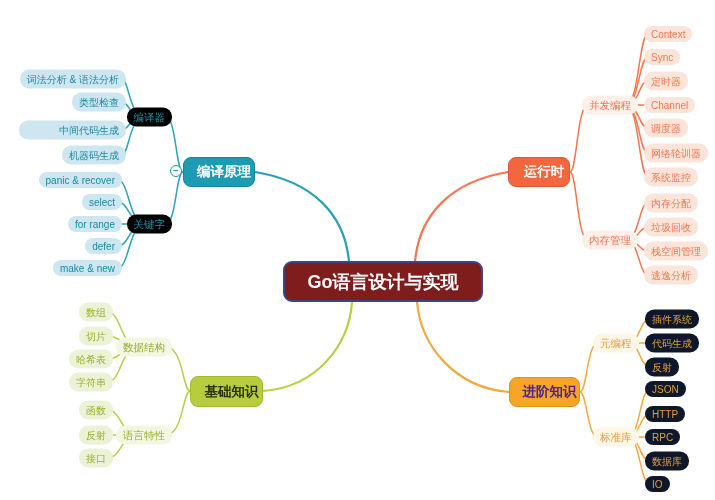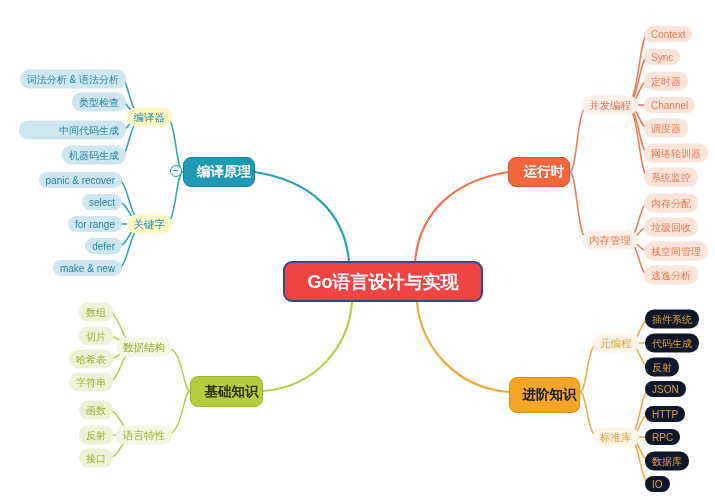--- a/index.html
+++ b/index.html
@@ -7,39 +7,39 @@
     width:715px;height:500px;position:relative;overflow:hidden;
     background:#ffffff;
     font-family:"Liberation Sans","DejaVu Sans",sans-serif;
   }
   #canvas{position:absolute;inset:0;width:715px;height:500px;}
   svg.links{position:absolute;left:0;top:0;z-index:0;}
   .node{position:absolute;white-space:nowrap;z-index:1;box-sizing:border-box;}
   
   .root{
     left:283px;top:261px;width:200px;height:41px;
-    background:#ef4444;border:2px solid #3A4689;border-radius:9px;
+    background:#7f1d1d;border:2px solid #3A4689;border-radius:9px;
     color:#ffffff;font-size:18px;font-weight:bold;
     display:flex;align-items:center;justify-content:center;
   }
   
   .branch{
     font-size:13.5px;font-weight:bold;border-radius:8px;
     display:flex;align-items:center;justify-content:center;padding-left:10px;
   }
   .b-compile{left:183px;top:157px;width:72px;height:30px;background:#1D9BB2;border:1px solid #1383A0;color:#fff;}
   .b-runtime{left:508px;top:157px;width:62px;height:30px;background:#F3673E;border:1px solid #DE5430;color:#fff;}
   .b-basics{left:190px;top:376px;width:73px;height:31px;background:#B7CD3D;border:1px solid #A2B92E;color:#29310A;}
-  .b-advanced{left:509px;top:377px;width:71px;height:36px;background:#F6A527;border:1px solid #E09114;color:#0f172a;}
+  .b-advanced{left:509px;top:377px;width:71px;height:30px;background:#F6A527;border:1px solid #E09114;color:#4c1d95;}
   
   .lv3{
     font-size:10.5px;padding:2.5px 7px;border-radius:9px;
     transform:translateY(-50%);
   }
-  .lv3.teal{background:#fef9c3;color:#1F8FA9;}
+  .lv3.teal{background:#000000;color:#1F8FA9;}
   .lv3.orange{background:#FDF0EA;color:#EF7650;}
   .lv3.green{background:#F3F7E1;color:#96AB2A;}
   .lv3.amber{background:#FDF5E5;color:#E0A03C;}
   
   .leaf{
     font-size:10px;padding:2.5px 7px;border-radius:9px;
     transform:translateY(-50%);
   }
   .leaf.teal{background:#CDE6F0;color:#1F88A2;}
   .leaf.orange{background:#FBE4D9;color:#ED7A53;}

